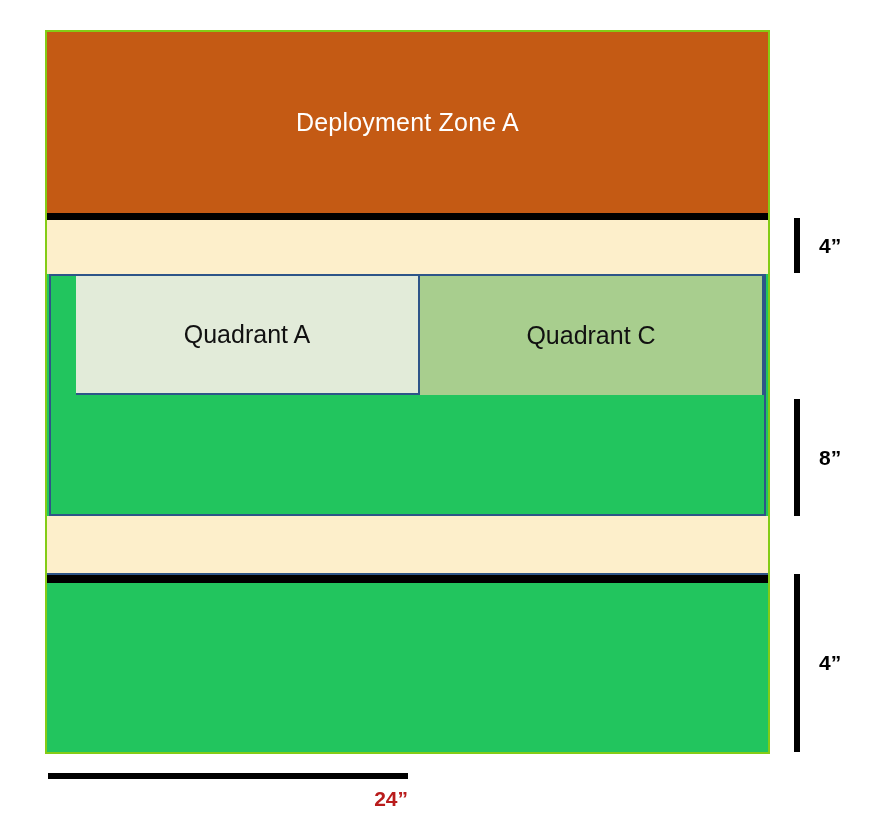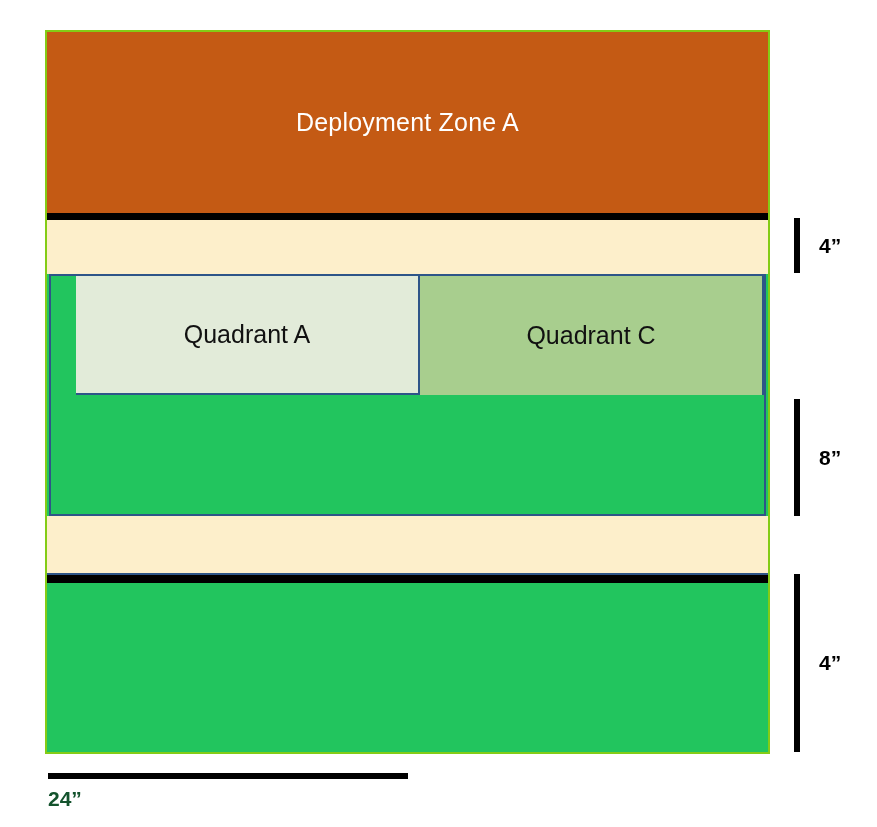--- a/index.html
+++ b/index.html
@@ -171,24 +171,24 @@
     top: 773px;
     width: 360px;
   }
   .dim-h .bar {
     width: 100%;
     height: 6px;
     background: #000000;
   }
   .dim-h .dim-label {
     margin-top: 8px;
-    text-align: left;
+    text-align: right;
     font-size: 21px;
     font-weight: bold;
-    color: #14532d;
+    color: #b91c1c;
   }
 </style>
 </head>
 <body>
 
 <div id="stage">
 
   <div class="diagram-frame">
 
     <div class="band zone-a">

